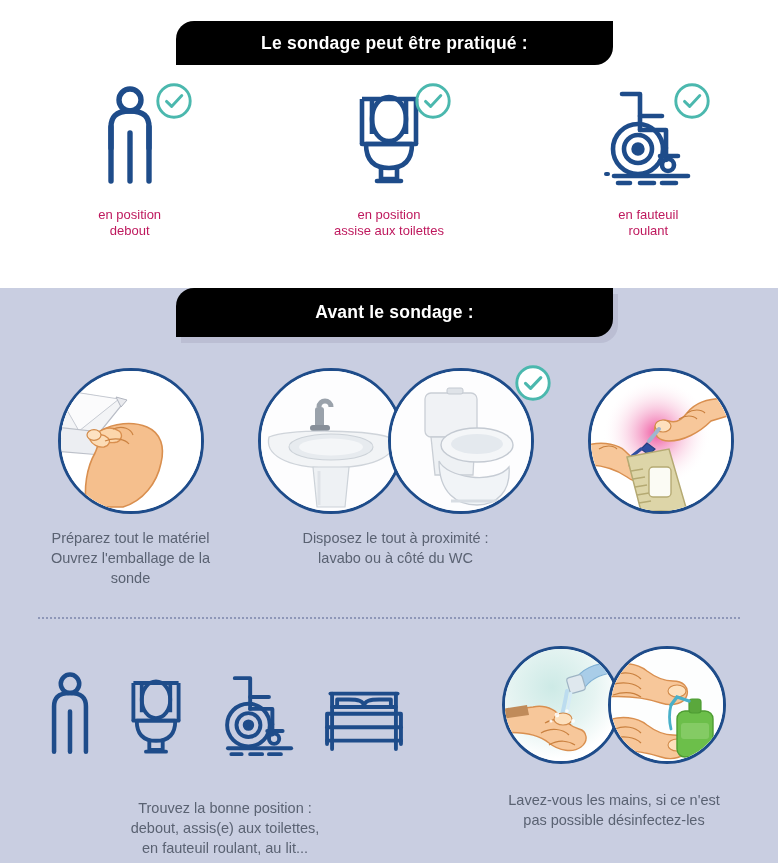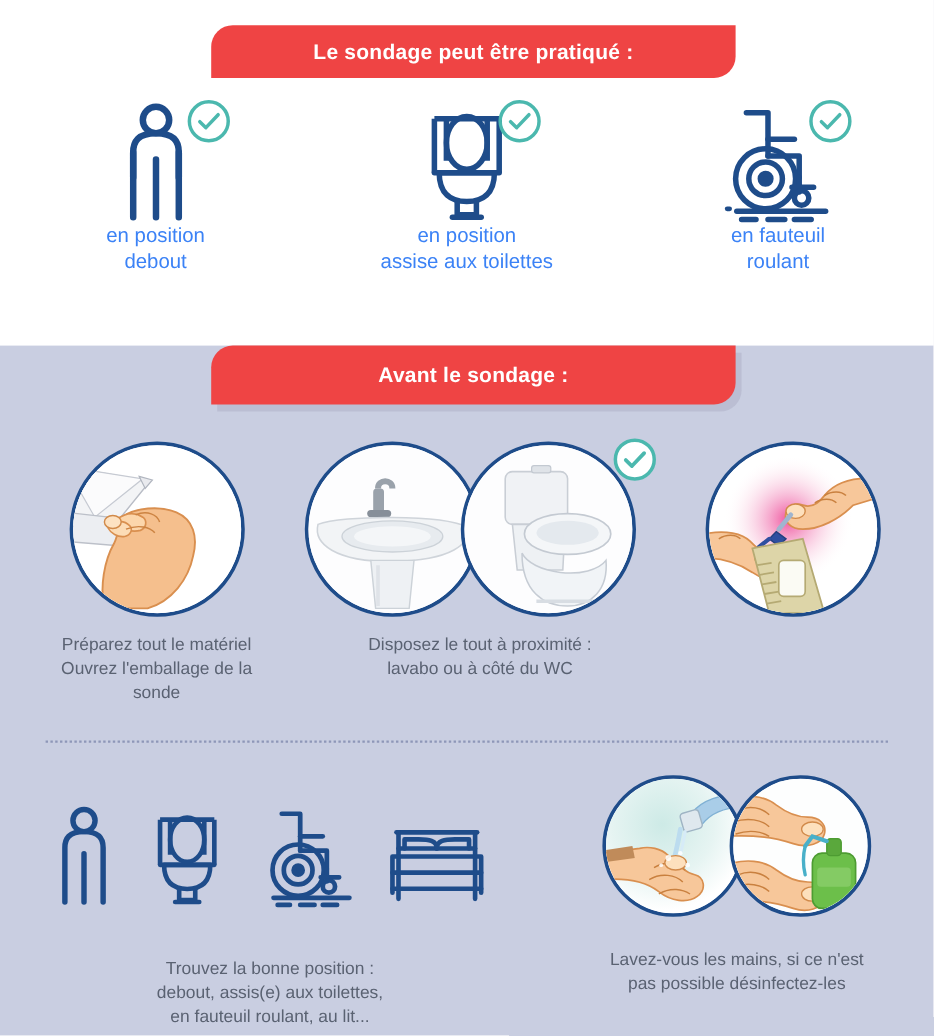--- a/index.html
+++ b/index.html
@@ -7,21 +7,21 @@
     width: 778px; height: 863px;
     font-family: "Liberation Sans", sans-serif;
     background: #ffffff;
     overflow: hidden;
   }
   .page { position: relative; width: 778px; height: 863px; }
 
   
   .banner {
     position: absolute;
-    background: #ef4444;
+    background: #000000;
     color: #ffffff;
     font-weight: bold;
     font-size: 17.5px;
     letter-spacing: 0.2px;
     display: flex;
     align-items: center;
     justify-content: center;
     border-radius: 18px 0 18px 0;
     text-align: center;
   }
@@ -38,31 +38,31 @@
   
   .top-row {
     position: absolute; left: 0; top: 82px; width: 778px; height: 170px;
     display: flex;
   }
   .top-cell { flex: 1 1 0; display: flex; flex-direction: column; align-items: center; }
   .icon-wrap { position: relative; width: 130px; height: 104px;
                display:flex; align-items:flex-end; justify-content:center; }
   .check-badge { position: absolute; right: 2px; top: 0px; width: 38px; height: 38px; }
   .top-label {
-    margin-top: 0; text-align: center;
-    font-size: 17px; line-height: 1.25;
-    color: #3b82f6; white-space: pre-line;
+    margin-top: 21px; text-align: center;
+    font-size: 13px; line-height: 1.25;
+    color: #be185d; white-space: pre-line;
   }
 
   
   .photo-row-1 { position: absolute; left: 0; top: 368px; width: 778px; }
   .pr1-cells { display: flex; align-items: flex-start; }
   .pr1-cell { position: relative; display:flex; flex-direction:column; align-items:center;padding-left:13px; }
   .pr1-cell.c1 { width: 248px; }
-  .pr1-cell.c2 { width: 282px; align-items: flex-end; }
+  .pr1-cell.c2 { width: 282px; }
   .pr1-cell.c3 { width: 248px; }
 
   .circ {
     border-radius: 50%;
     border: 3px solid #1e4c8a;
     background: #ffffff;
     overflow: hidden;
     position: relative;
     flex: 0 0 auto;
   }

